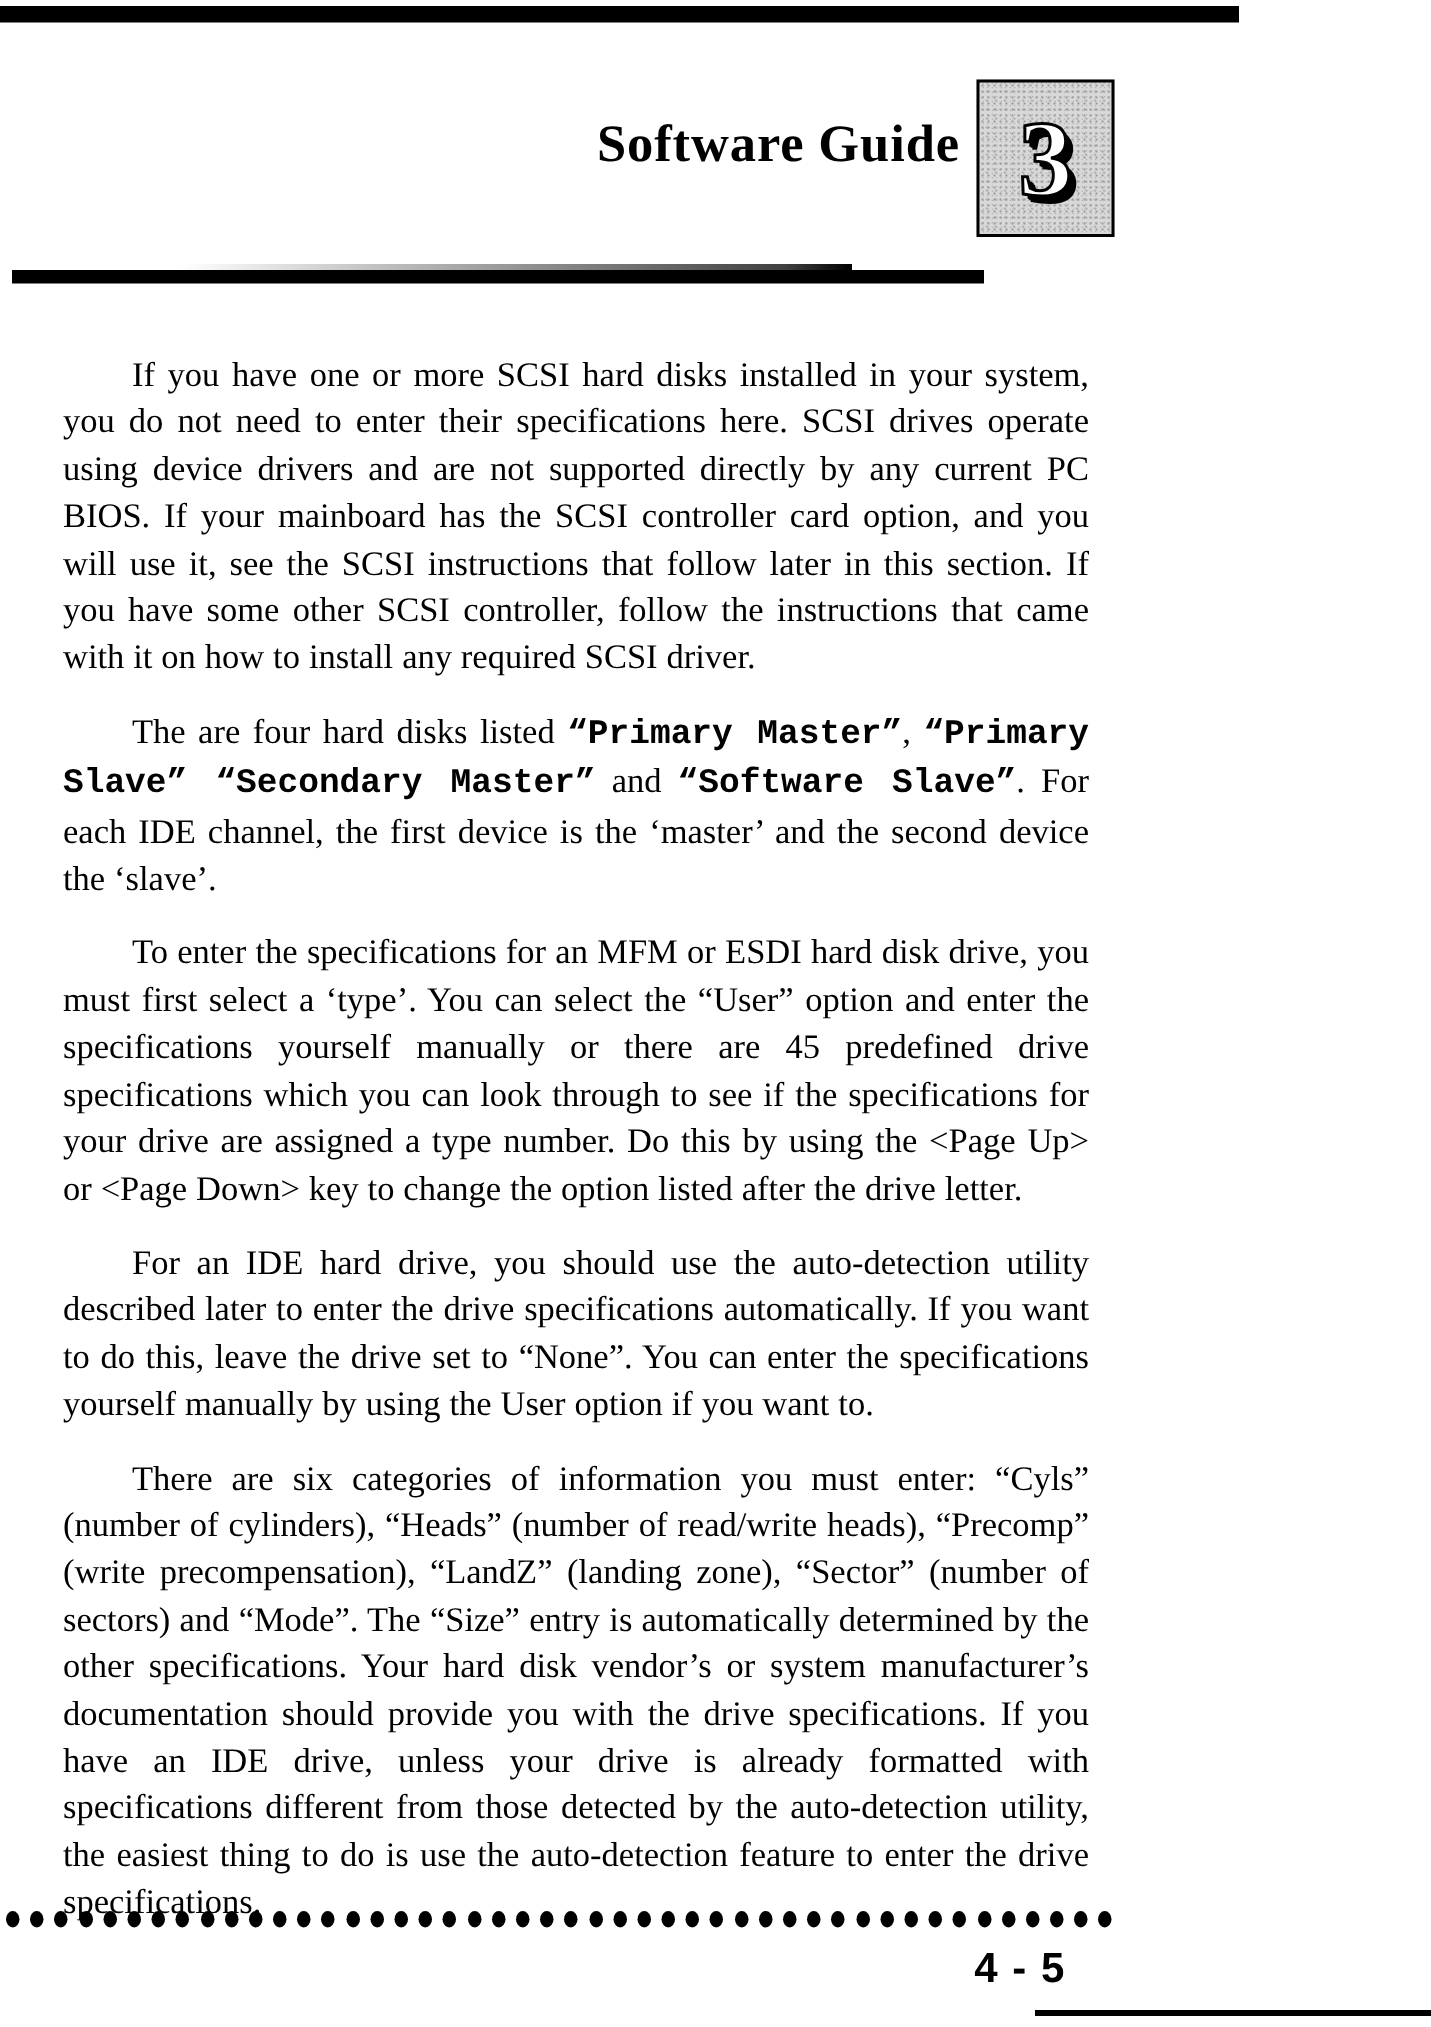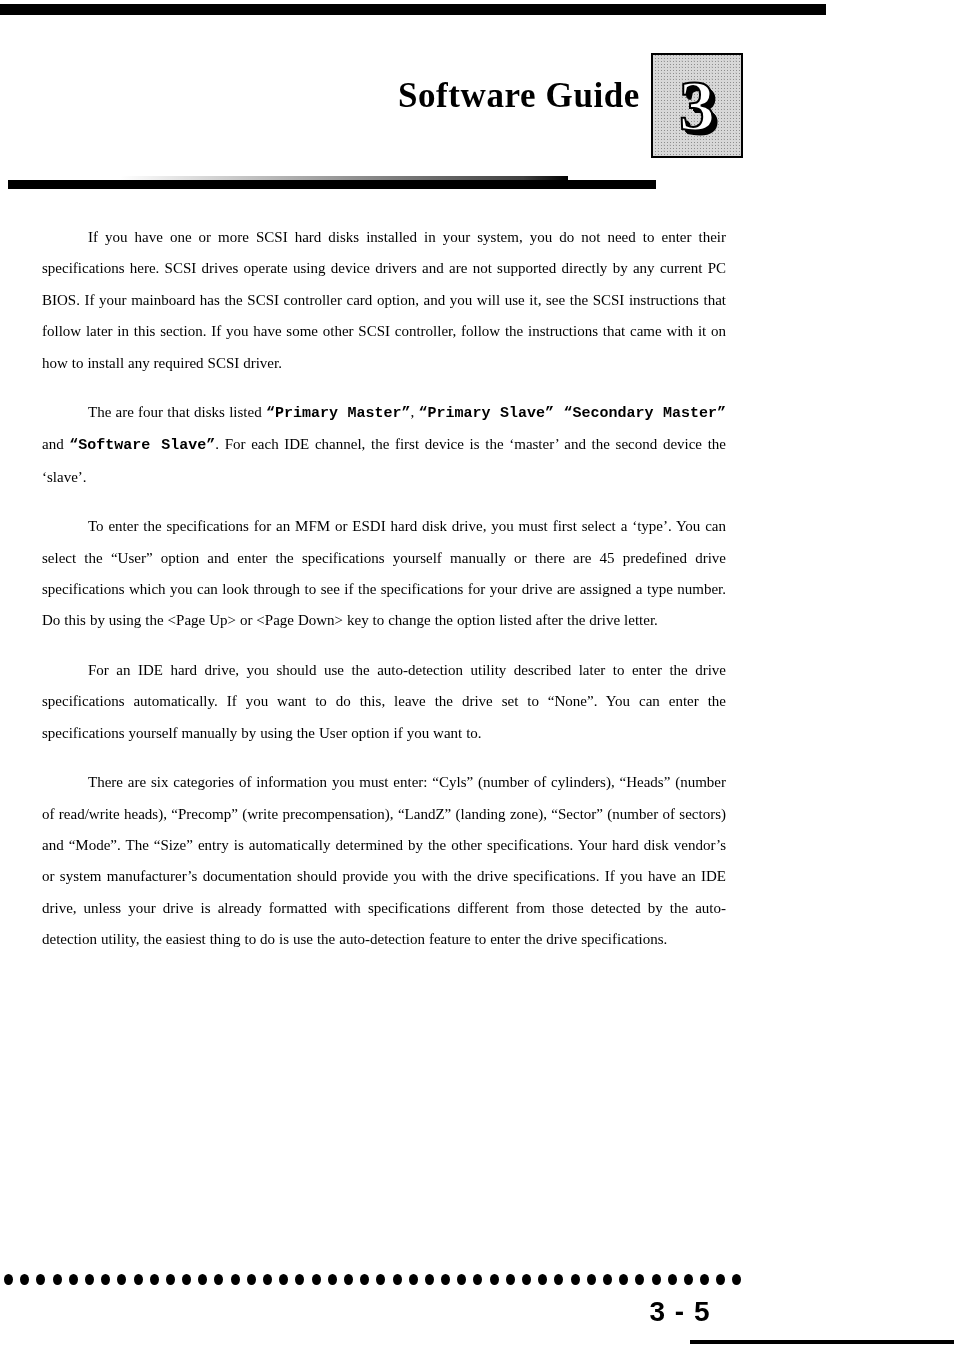--- a/index.html
+++ b/index.html
@@ -112,22 +112,22 @@
   }
 
   
   .body-copy {
     position: absolute;
     left: 42px;
     top: 218px;
     width: 684px;
   }
   .para {
-    margin: 4px 0 18px 0;
-    font-size: 15px;
+    margin: 16px 0 18px 0;
+    font-size: 23px;
     line-height: 31.4px;
     text-align: justify;
     text-indent: 46px;
     word-spacing: 0.2px;
     -webkit-hyphens: none;
     hyphens: none;
   }
   .para:last-child { margin-bottom: 0; }
   .para b { font-weight: bold; font-family: Liberation Mono, monospace; }
 
@@ -185,21 +185,21 @@
     <div class="title-rule-taper"></div>
     <div class="title-rule"></div>
   </div>
 
   <div class="chapter-box">
     <div class="chapter-num">3</div>
   </div>
 
   <div class="body-copy" id="body-copy">
       <p class="para"><span>If you have one or more SCSI hard disks installed in your system, you do not need to enter their specifications here. SCSI drives operate using device drivers and are not supported directly by any current PC BIOS. If your mainboard has the SCSI controller card option, and you will use it, see the SCSI instructions that follow later in this section. If you have some other SCSI controller, follow the instructions that came with it on how to install any required SCSI driver.</span></p>
-      <p class="para"><span>The are four that disks listed </span><b>“Primary Master”</b><span>, </span><b>“Primary Slave” “Secondary Master”</b><span> and </span><b>“Software Slave”</b><span>. For each IDE channel, the first device is the ‘master’ and the second device the ‘slave’.</span></p>
+      <p class="para"><span>The are four hard disks listed </span><b>“Primary Master”</b><span>, </span><b>“Primary Slave” “Secondary Master”</b><span> and </span><b>“Software Slave”</b><span>. For each IDE channel, the first device is the ‘master’ and the second device the ‘slave’.</span></p>
       <p class="para"><span>To enter the specifications for an MFM or ESDI hard disk drive, you must first select a ‘type’. You can select the  “User” option and enter the specifications yourself manually or there are 45 predefined drive specifications which you can look through to see if the specifications for your drive are assigned a type number. Do this by using the &lt;Page Up&gt; or &lt;Page Down&gt; key to change the option listed after the drive letter.</span></p>
       <p class="para"><span>For an IDE hard drive, you should use the auto-detection utility described later to enter the drive specifications automatically. If you want to do this, leave the drive set to “None”. You can enter the specifications yourself manually by using the User option if you want to.</span></p>
       <p class="para"><span>There are six categories of information you must enter: “Cyls” (number of cylinders), “Heads” (number of read/write heads), “Precomp” (write precompensation), “LandZ” (landing zone), “Sector” (number of sectors) and “Mode”. The “Size” entry is automatically determined by the other specifications. Your hard disk vendor’s or system manufacturer’s documentation should provide you with the drive specifications. If you have an IDE drive, unless your drive is already formatted with specifications different from those detected by the auto-detection utility, the easiest thing to do is use the auto-detection feature to enter the drive specifications.</span></p>
     </div>
 
   <div class="footer-dots" id="footer-dots">
       <span class="dot"></span>
       <span class="dot"></span>
       <span class="dot"></span>
       <span class="dot"></span>
@@ -240,17 +240,17 @@
       <span class="dot"></span>
       <span class="dot"></span>
       <span class="dot"></span>
       <span class="dot"></span>
       <span class="dot"></span>
       <span class="dot"></span>
       <span class="dot"></span>
       <span class="dot"></span>
     </div>
 
-  <div class="page-number">3 - 5</div>
+  <div class="page-number">4 - 5</div>
 
   <div class="bottom-rule"></div>
 
 </div>
 
 </body></html>

